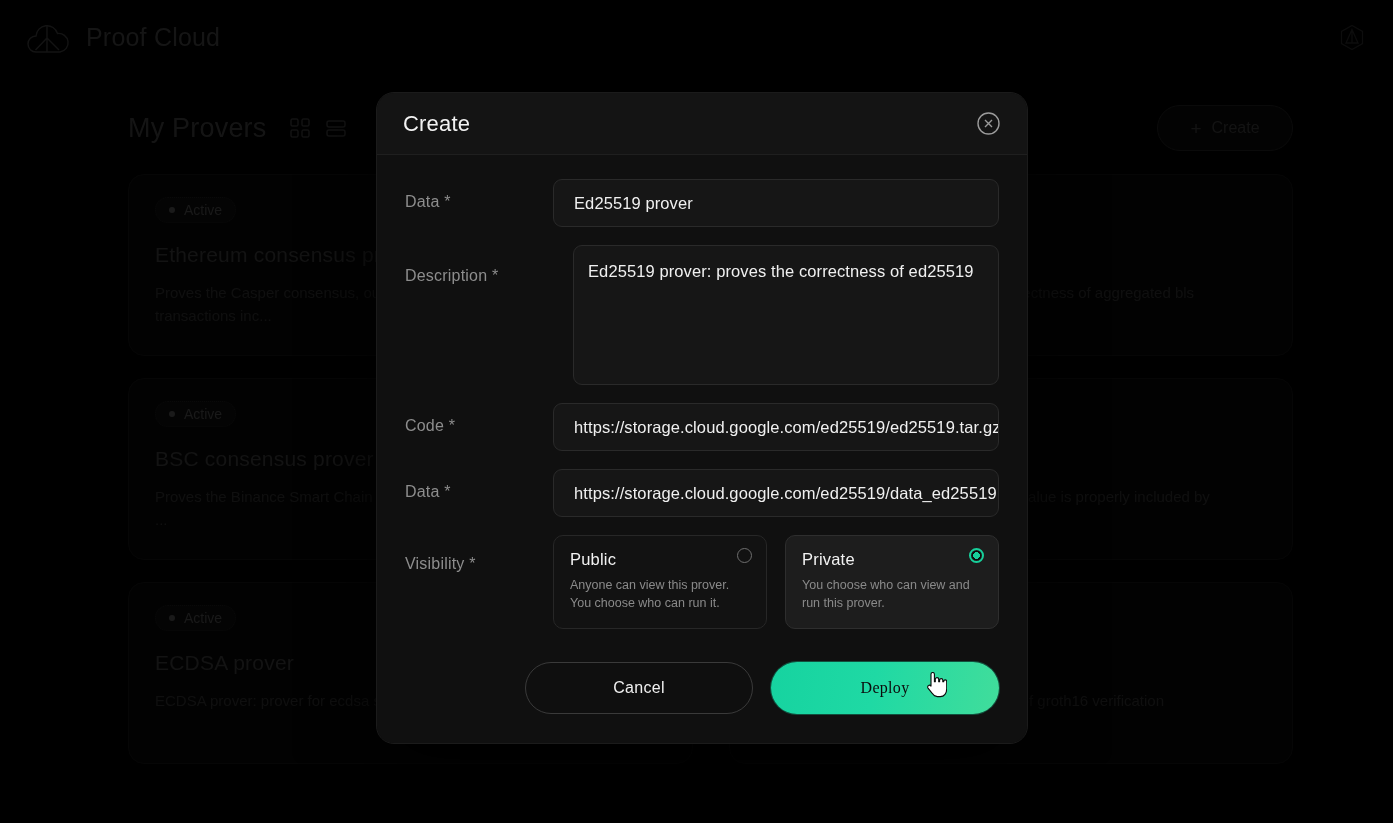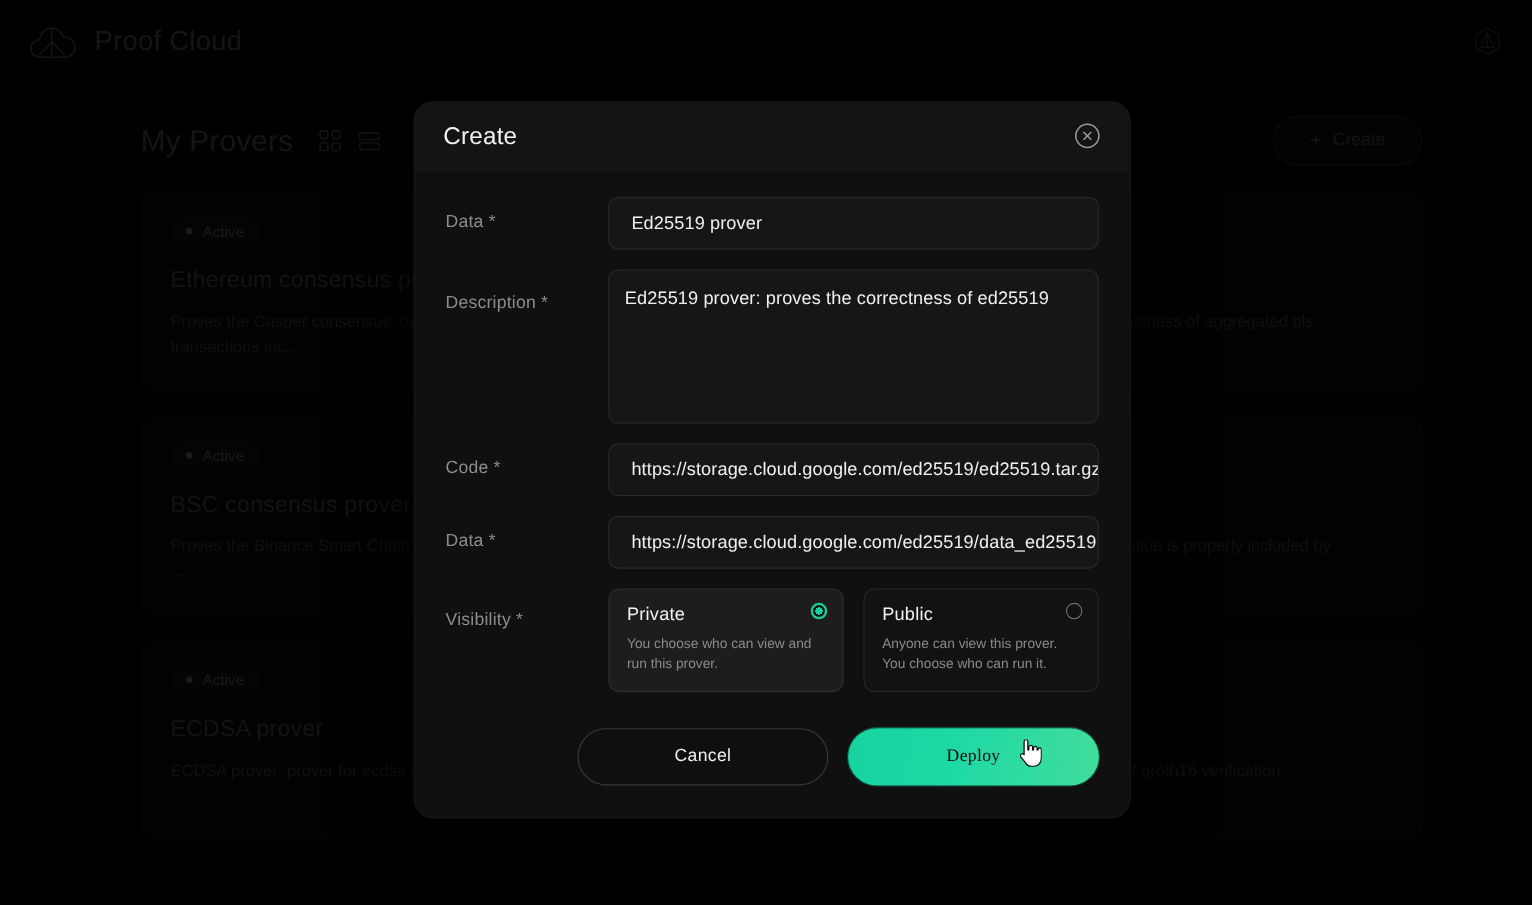--- a/index.html
+++ b/index.html
@@ -214,20 +214,21 @@
     white-space: nowrap;
     overflow: hidden;
     letter-spacing: 0.1px;
   }
   .field.textarea {
     height: 140px;
     line-height: 1.5;
     padding: 13px 14px;
     white-space: normal;
     overflow: hidden;
+    margin-left: 20px;
   }
 
   .visibility-group {
     flex: 1;
     display: flex;
     gap: 18px;
   }
   .vis-option {
     flex: 1;
     position: relative;
@@ -465,30 +466,30 @@
 
     <div class="form-row row-data">
       <div class="form-label">Data *</div>
       <div class="field">https://storage.cloud.google.com/ed25519/data_ed25519</div>
     </div>
 
     <div class="form-row row-visibility">
       <div class="form-label">Visibility *</div>
       <div class="visibility-group">
 
+        <div class="vis-option unselected">
+          <span class="radio off"></span>
+          <div class="vis-name">Public</div>
+          <div class="vis-desc">Anyone can view this prover. You choose who can run it.</div>
+        </div>
+
         <div class="vis-option selected">
           <span class="radio on"></span>
           <div class="vis-name">Private</div>
           <div class="vis-desc">You choose who can view and run this prover.</div>
-        </div>
-
-        <div class="vis-option unselected">
-          <span class="radio off"></span>
-          <div class="vis-name">Public</div>
-          <div class="vis-desc">Anyone can view this prover. You choose who can run it.</div>
         </div>
 
       </div>
     </div>
 
   </div>
 
   <div class="modal-footer">
     <div class="btn btn-cancel">Cancel</div>
     <div class="btn btn-deploy">Deploy</div>

